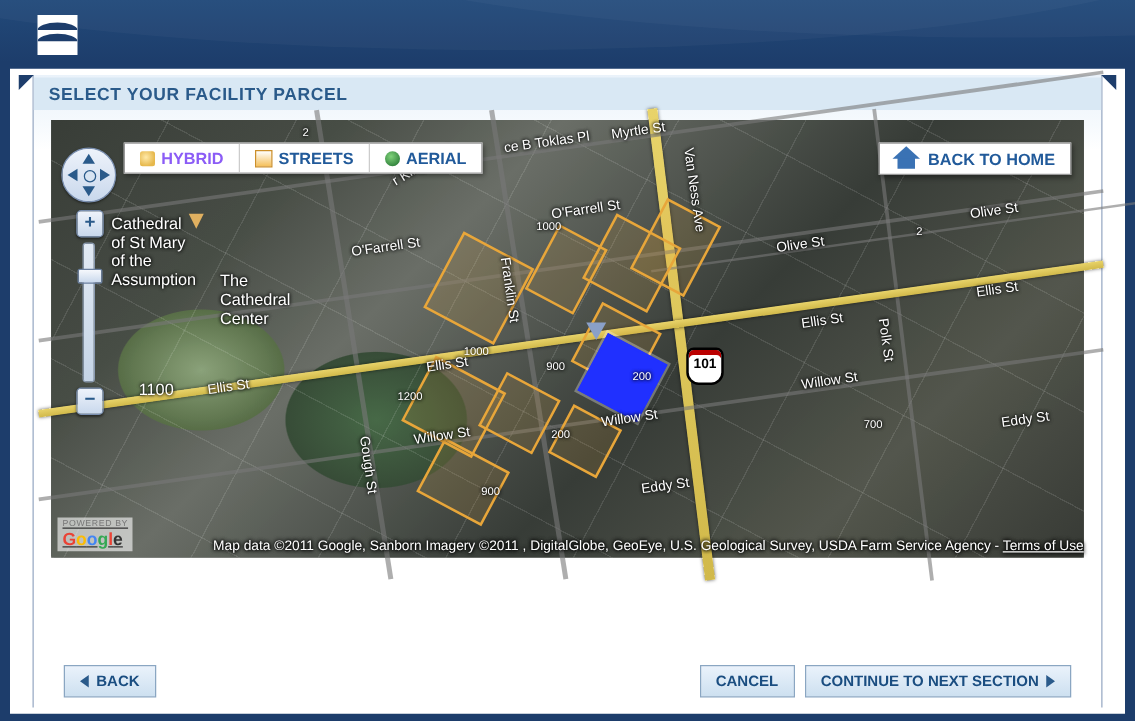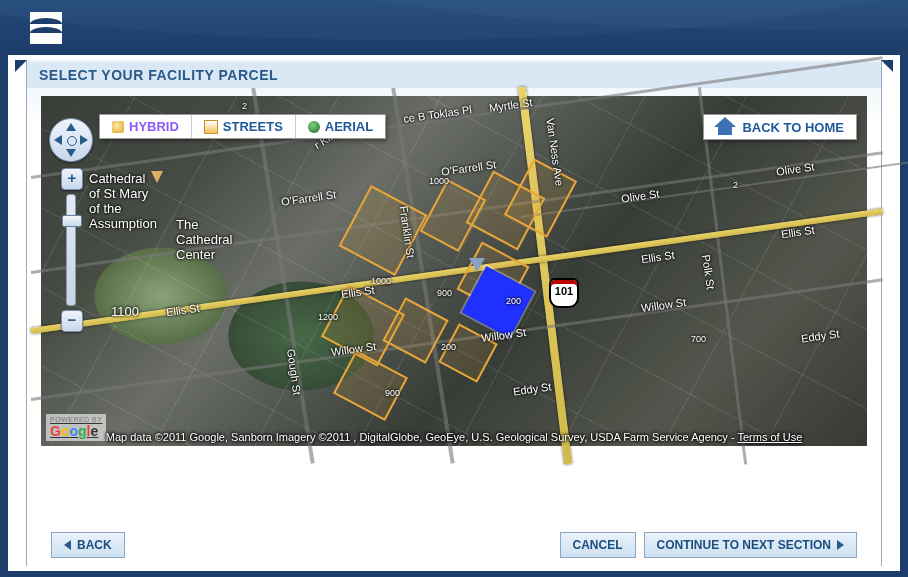--- a/index.html
+++ b/index.html
@@ -49,21 +49,21 @@
   .shield101{position:absolute;width:26px;height:26px;background:#fff;border:2px solid #000;border-radius:6px 6px 10px 10px;
     font-weight:700;font-size:11px;line-height:22px;text-align:center;color:#000;
     box-shadow:inset 0 4px 0 #b00;}
   .marker{position:absolute;width:0;height:0;border-left:8px solid transparent;border-right:8px solid transparent;border-top:14px solid #8aa0c8;}
   .marker2{position:absolute;width:0;height:0;border-left:6px solid transparent;border-right:6px solid transparent;border-top:12px solid #e0b060;}
   .google-logo{position:absolute;left:5px;bottom:5px;font-family:Arial,sans-serif;font-weight:700;font-size:14px;
     padding:2px 4px;background:rgba(255,255,255,.6);text-decoration:underline;}
   .google-logo span:nth-child(1){color:#4285f4;} .google-logo span:nth-child(2){color:#ea4335;}
   .google-logo span:nth-child(3){color:#fbbc05;} .google-logo span:nth-child(4){color:#4285f4;}
   .google-logo span:nth-child(5){color:#34a853;} .google-logo span:nth-child(6){color:#ea4335;}
-  .attrib{position:absolute;left:0;right:0;bottom:3px;text-align:center;color:#fff;font-size:11px;
+  .attrib{position:absolute;left:0;right:0;bottom:3px;text-align:right;color:#fff;font-size:11px;
     text-shadow:0 0 3px #000,0 0 3px #000,0 0 4px #000;}
   .attrib a{color:#fff;text-decoration:underline;}
   .map-toolbar{position:absolute;top:18px;left:58px;display:flex;background:#fff;border:1px solid #999;
     box-shadow:1px 2px 4px rgba(0,0,0,.4);}
   .map-btn{display:flex;align-items:center;gap:5px;padding:4px 12px;font-weight:700;color:#215a9a;
     cursor:pointer;border-right:1px solid #ccc;font-size:13px;}
   .map-btn:last-child{border-right:0;}
   .map-btn.active{color:#8b5cf6;}
   .dot{width:12px;height:12px;display:inline-block;}
   .dot.hy{background:radial-gradient(circle at 40% 40%,#ffe9a8,#e6b84c 70%);border-radius:2px;}

